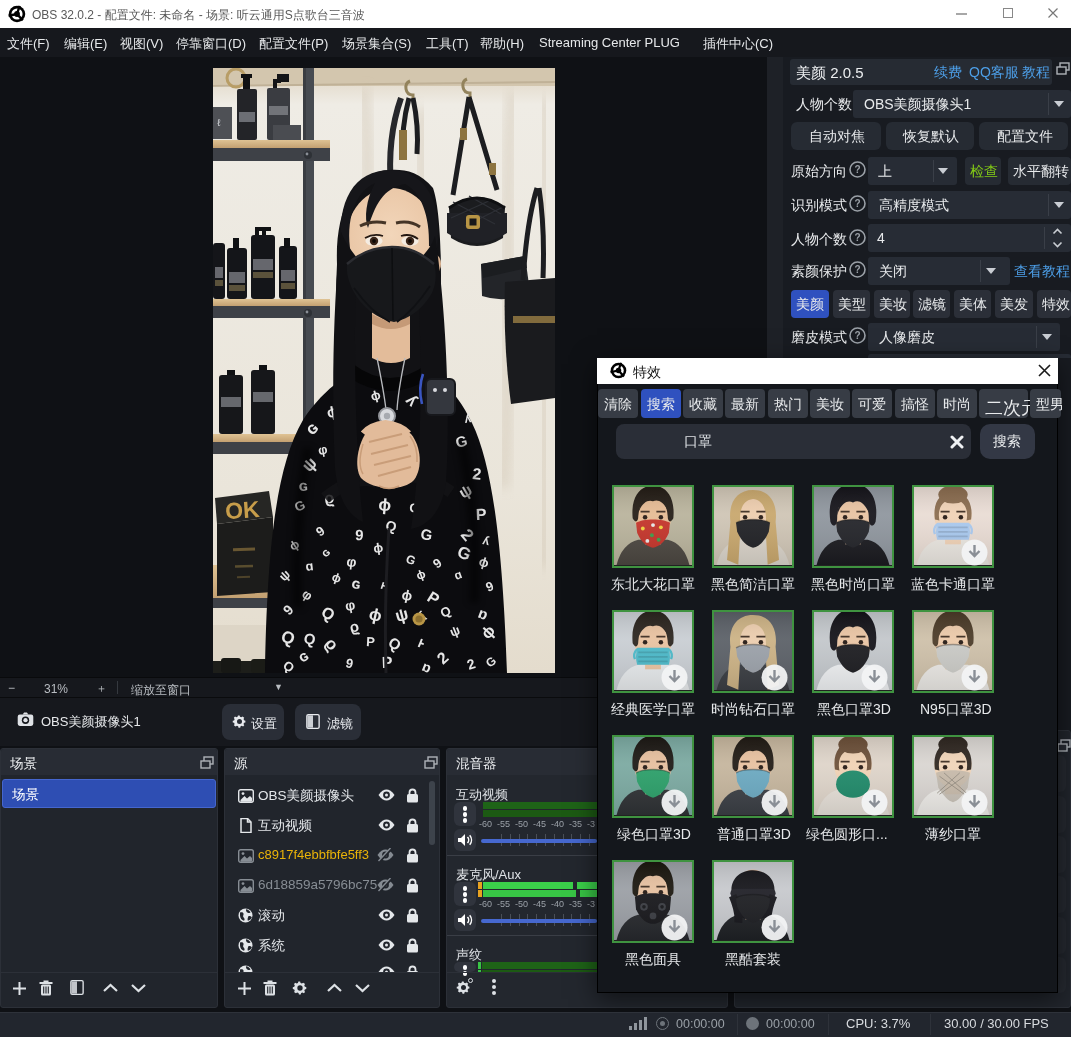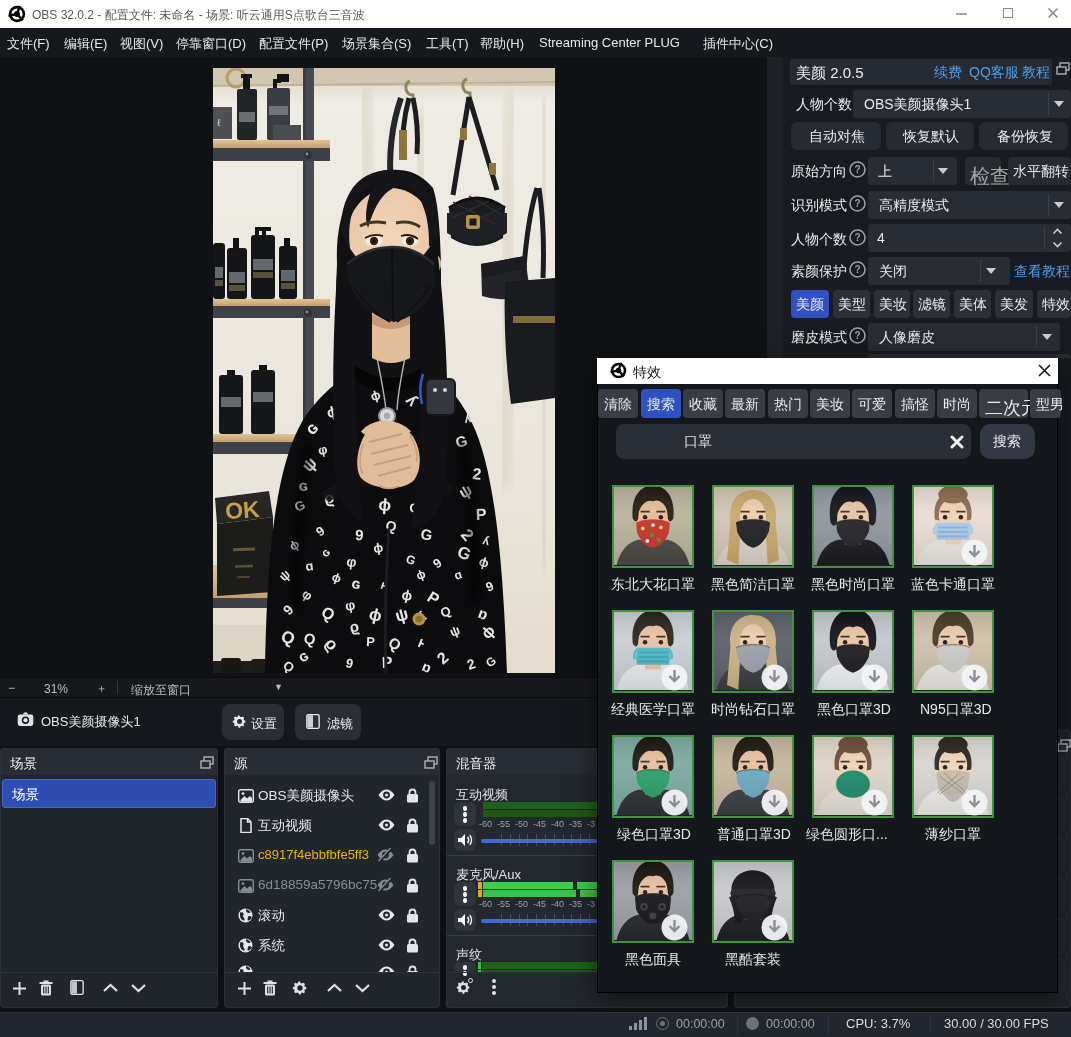--- a/index.html
+++ b/index.html
@@ -301,32 +301,32 @@
 <div class="tx" style="left:796px;top:96px;font-size:14px;color:#e8eaec;">人物个数</div>
 <div class="abs" style="left:853px;top:90px;width:218px;height:28px;background:#272c35;border-radius:3px;"></div>
 <div class="tx" style="left:864px;top:96px;font-size:14px;color:#e8eaec;">OBS美颜摄像头1</div>
 <div class="abs" style="left:1048px;top:93px;width:1px;height:22px;background:#3a3f48;"></div>
 <div class="abs" style="left:1054px;top:101px;width:0;height:0;border-left:5px solid transparent;border-right:5px solid transparent;border-top:6px solid #c9cdd3;"></div>
 <div class="abs" style="left:791px;top:122px;width:90px;height:28px;background:#262b33;border-radius:6px;"></div>
 <div class="tx" style="left:809px;top:128px;font-size:14px;color:#e8eaec;">自动对焦</div>
 <div class="abs" style="left:886px;top:122px;width:88px;height:28px;background:#262b33;border-radius:6px;"></div>
 <div class="tx" style="left:903px;top:128px;font-size:14px;color:#e8eaec;">恢复默认</div>
 <div class="abs" style="left:979px;top:122px;width:89px;height:28px;background:#262b33;border-radius:6px;"></div>
-<div class="tx" style="left:997px;top:128px;font-size:14px;color:#e8eaec;">备份恢复</div>
+<div class="tx" style="left:997px;top:128px;font-size:14px;color:#e8eaec;">配置文件</div>
 <div class="tx" style="left:791px;top:163px;font-size:14px;color:#e8eaec;">原始方向</div>
 <svg class="abs" style="left:849px;top:161px" width="17" height="17" viewBox="0 0 17 17">
 <circle cx="8.5" cy="8.5" r="7.5" fill="none" stroke="#9aa0a7" stroke-width="1.6"></circle>
 <text x="8.5" y="12" font-size="10" font-weight="bold" fill="#9aa0a7" text-anchor="middle" font-family="Liberation Sans">?</text>
   </svg>
 <div class="abs" style="left:868px;top:157px;width:89px;height:28px;background:#272c35;border-radius:3px;"></div>
 <div class="tx" style="left:878px;top:163px;font-size:14px;color:#e8eaec;">上</div>
 <div class="abs" style="left:933px;top:160px;width:1px;height:22px;background:#3a3f48;"></div>
 <div class="abs" style="left:938px;top:168px;width:0;height:0;border-left:5px solid transparent;border-right:5px solid transparent;border-top:6px solid #c9cdd3;"></div>
 <div class="abs" style="left:965px;top:157px;width:36px;height:28px;background:#262b33;border-radius:4px;"></div>
-<div class="tx" style="left:970px;top:163px;font-size:20px;color:#a3a3a3;text-align:center;">检查</div>
+<div class="tx" style="left:970px;top:163px;font-size:14px;color:#84cc16;text-align:center;">检查</div>
 <div class="abs" style="left:1008px;top:157px;width:63px;height:28px;background:#262b33;border-radius:4px;"></div>
 <div class="tx" style="left:1013px;top:163px;font-size:14px;color:#e8eaec;">水平翻转</div>
 <div class="tx" style="left:791px;top:197px;font-size:14px;color:#e8eaec;">识别模式</div>
 <svg class="abs" style="left:849px;top:195px" width="17" height="17" viewBox="0 0 17 17">
 <circle cx="8.5" cy="8.5" r="7.5" fill="none" stroke="#9aa0a7" stroke-width="1.6"></circle>
 <text x="8.5" y="12" font-size="10" font-weight="bold" fill="#9aa0a7" text-anchor="middle" font-family="Liberation Sans">?</text>
   </svg>
 <div class="abs" style="left:868px;top:191px;width:203px;height:28px;background:#272c35;border-radius:3px;"></div>
 <div class="tx" style="left:879px;top:197px;font-size:14px;color:#e8eaec;">高精度模式</div>
 <div class="abs" style="left:1048px;top:194px;width:1px;height:22px;background:#3a3f48;"></div>

